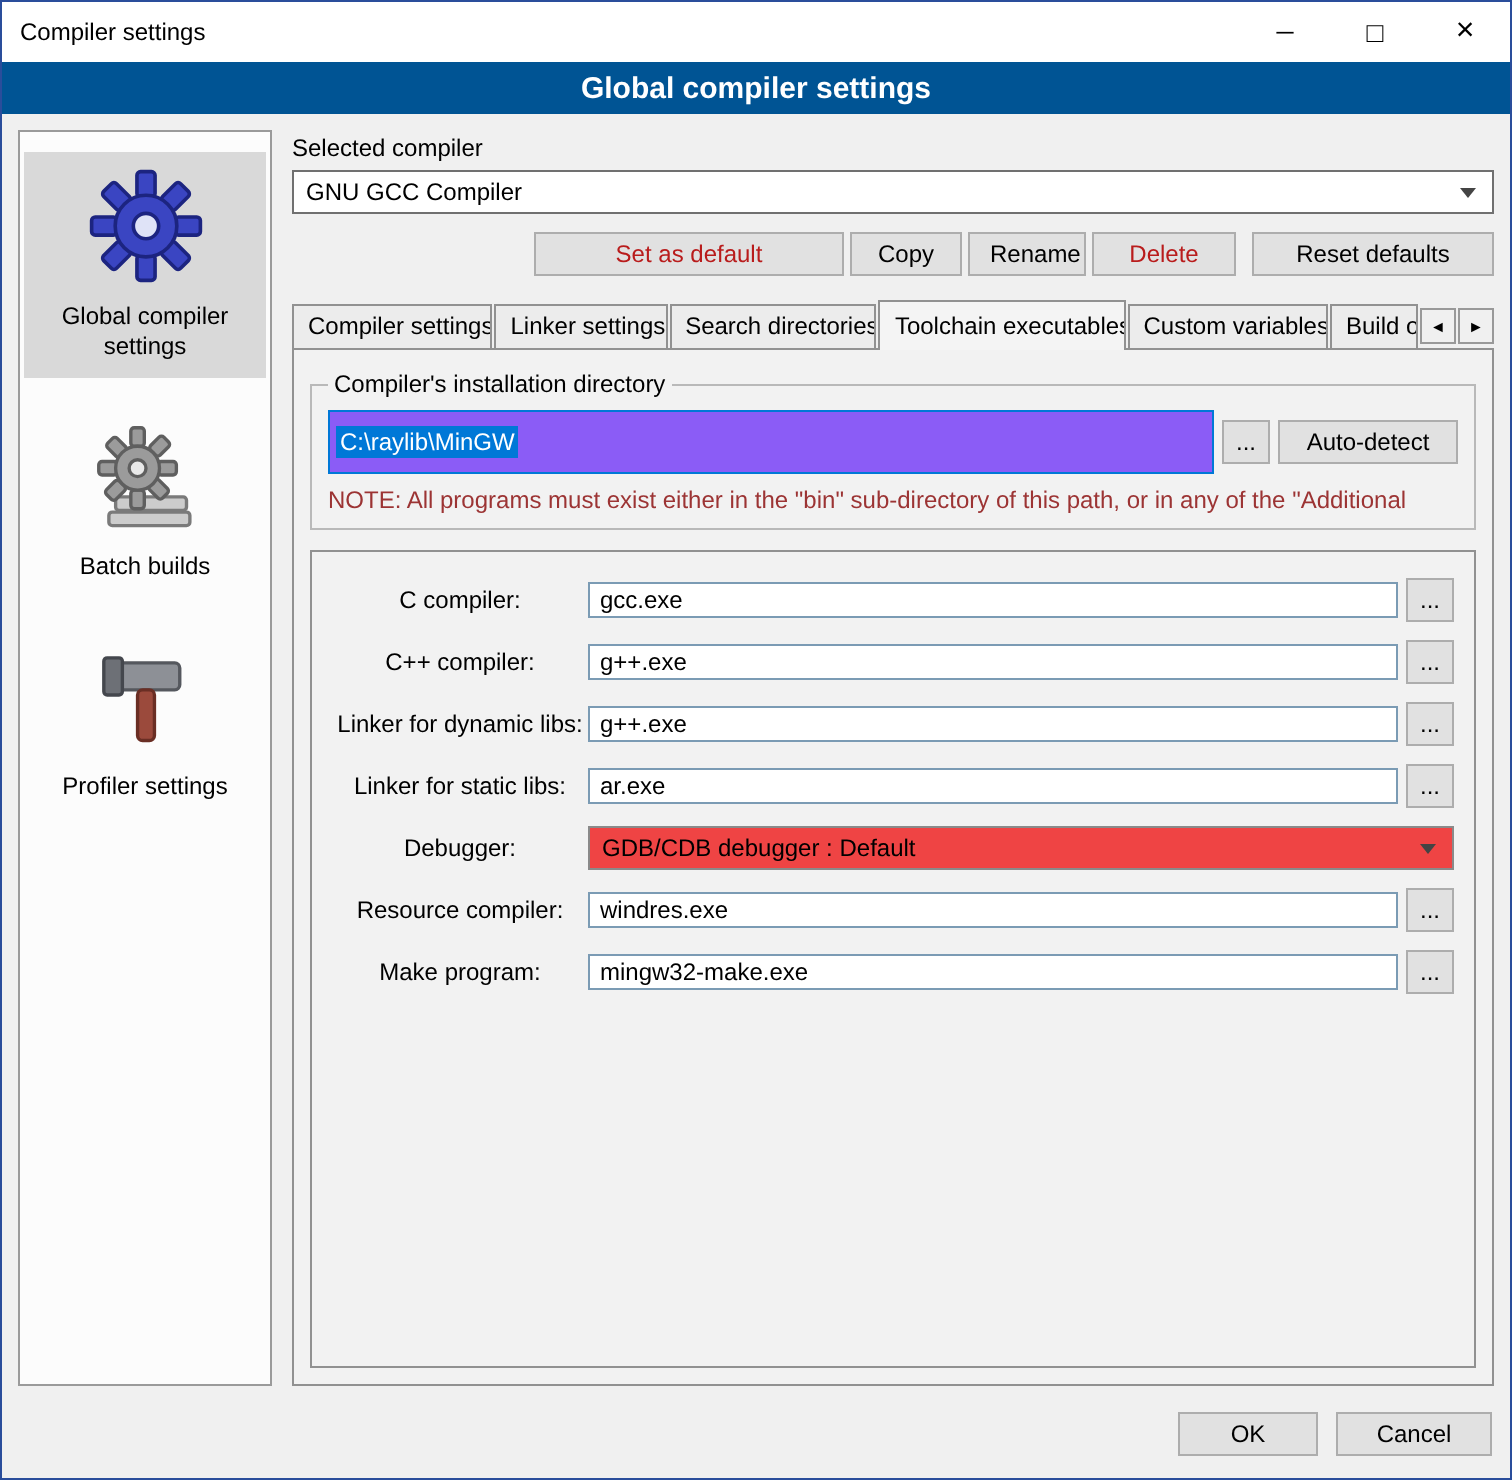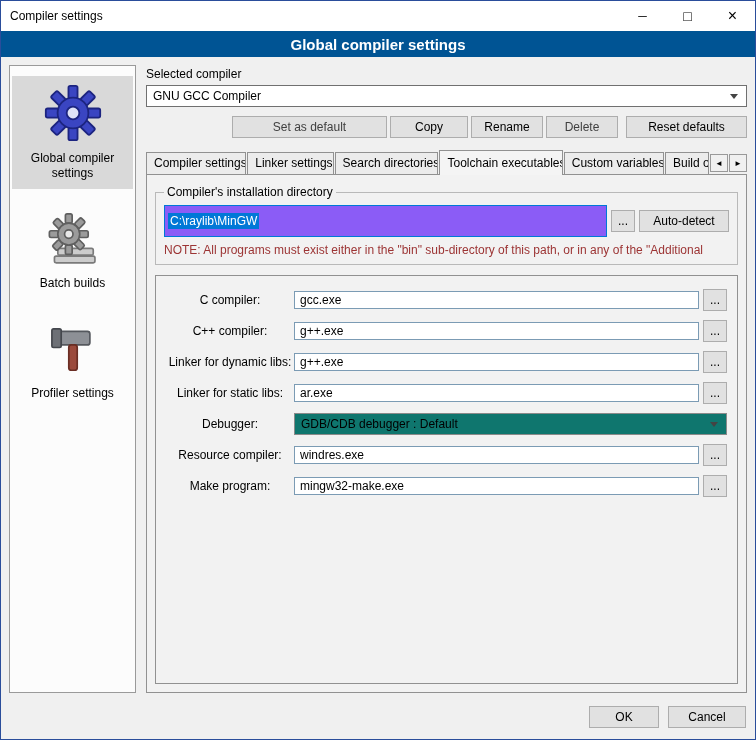--- a/index.html
+++ b/index.html
@@ -27,25 +27,25 @@
   .side-label { margin-top: 9px; line-height: 1.25; }
 
   
   .main { flex: 1; display: flex; flex-direction: column; min-width: 0; }
   .field-label { margin: 2px 0 4px; }
 
   .combobox { height: 22px; background: #fff; border: 1px solid #707070; display: flex; align-items: center; padding: 0 8px 0 6px; }
   .combo-arrow { margin-left: auto; width: 0; height: 0; border-left: 4px solid transparent; border-right: 4px solid transparent; border-top: 5px solid #444; }
 
   .btn { font-family: inherit; font-size: 12px; height: 22px; background: #e1e1e1; border: 1px solid #adadad; padding: 0 10px; cursor: default; }
-  .btn:disabled { color: #404040; }
+  .btn:disabled { color: #b91c1c; }
   .btn-row { display: flex; justify-content: flex-end; gap: 3px; margin-top: 9px; }
   .w-setdefault { width: 155px; }
-  .w-copy { width: 78px; }
-  .w-rename { width: 72px; }
+  .w-copy { width: 56px; }
+  .w-rename { width: 59px; }
   .w-delete { width: 72px; }
   .w-reset { width: 121px; margin-left: 5px; }
 
   
   .tabstrip { display: flex; align-items: flex-end; margin-top: 12px; position: relative; z-index: 2; }
   .tab { border: 1px solid #919191; border-bottom: none; background: #ececec; padding: 3px 7px 4px; white-space: nowrap; margin-right: 1px; overflow: hidden; }
   .tab.active { background: #f4f4f4; padding-top: 5px; padding-bottom: 5px; margin-bottom: -1px; }
   .tab.clipped { width: 44px; flex: 0 0 auto; }
   .tab-arrows { margin-left: auto; display: flex; gap: 1px; padding-bottom: 2px; }
   .arrow-btn { width: 18px; height: 18px; font-size: 8px; display: flex; align-items: center; justify-content: center; background: #f0f0f0; border: 1px solid #999; padding: 0; }
@@ -62,21 +62,21 @@
   .btn.autodetect { width: 90px; padding: 0; flex: 0 0 auto; }
   .note { color: #9c3434; margin-top: 6px; white-space: nowrap; overflow: hidden; }
 
   .subtabstrip { display: flex; align-items: flex-end; margin-top: 3px; position: relative; z-index: 2; }
   .subpanel { flex: 1; border: 1px solid #919191; padding: 13px 10px; min-height: 0; }
 
   .form-row { display: flex; align-items: center; margin-bottom: 9px; }
   .form-label { width: 128px; flex: 0 0 auto; text-align: center; }
   .text-input { flex: 1; height: 18px; border: 1px solid #7b9bb4; background: #fff; display: flex; align-items: center; padding: 0 5px; }
   .form-row .btn.browse { margin-left: 4px; }
-  .combobox.debugger { flex: 1; background: #0f766e; border: 1px solid #8a8a8a; }
+  .combobox.debugger { flex: 1; background: #ef4444; border: 1px solid #8a8a8a; }
 
   .footer { flex: 0 0 auto; height: 38px; display: flex; justify-content: flex-end; align-items: center; gap: 9px; padding: 0 9px 6px; }
   .w-ok { width: 70px; }
   .w-cancel { width: 78px; }
 </style>
 </head>
 <body>
 
 <div class="window">
 

